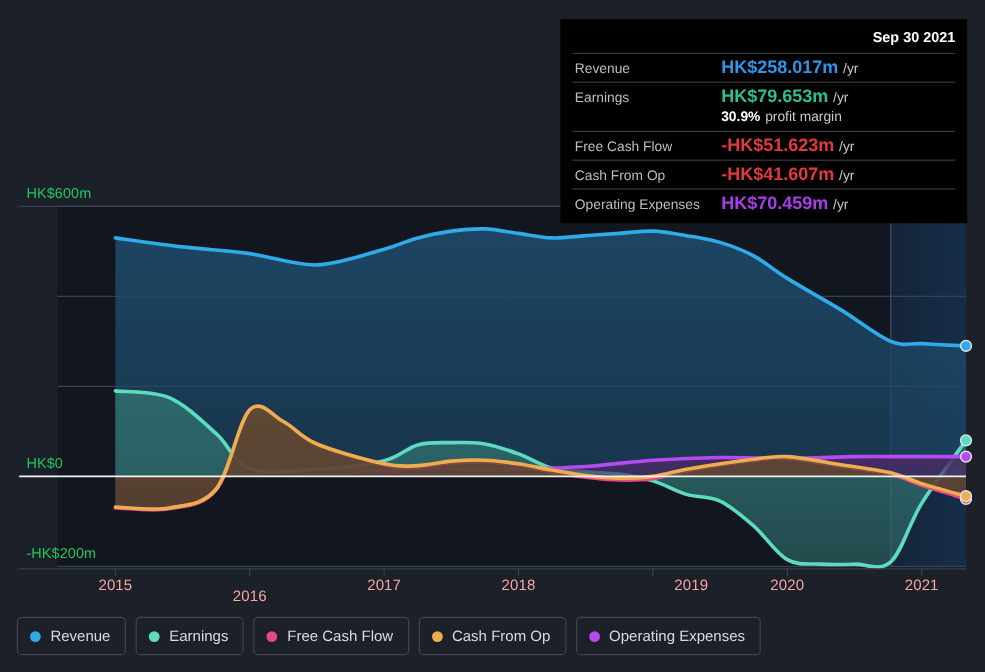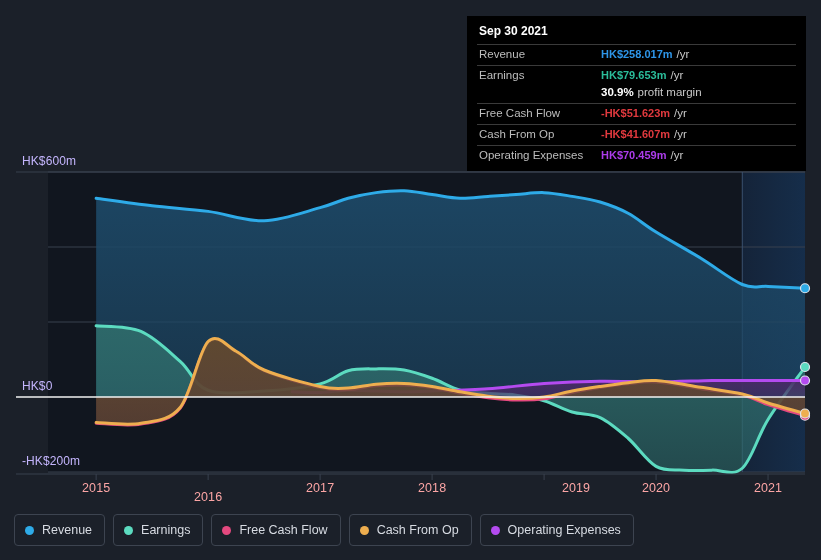--- a/index.html
+++ b/index.html
@@ -33,21 +33,21 @@
   .chart-svg {
     position: absolute;
     left: 0;
     top: 0;
   }
 
   
   .axis-label {
     position: absolute;
     font-size: 12px;
-    color: #c4b5fd;
+    color: #22c55e;
     white-space: nowrap;
     letter-spacing: .1px;
   }
   .y-label { left: 22px; }
   .x-label {
     font-size: 12.5px;
     color: #fca5a5;
     transform: translateX(-50%);
     top: 481px;
   }
@@ -62,38 +62,39 @@
     border: 0;
     box-sizing: border-box;
     padding: 7px 10px 5px 10px;
     font-size: 11.5px;
   }
   .tt-title {
     font-size: 12px;
     font-weight: bold;
     color: #ffffff;
     padding: 1px 0 6px 2px;
+    text-align: right;
   }
   .tt-row {
     display: flex;
     align-items: baseline;
     border-top: 1px solid #3a3a3a;
     padding: 3px 2px 3px 2px;
     min-height: 14px;
   }
   .tt-row.no-line { border-top: 0; padding-top: 0; }
   .tt-key {
     color: #bdbdbd;
     width: 122px;
     flex: 0 0 122px;
     font-size: 11.5px;
   }
   .tt-val {
     font-weight: bold;
-    font-size: 11px;
+    font-size: 15px;
   }
   .tt-unit {
     color: #c9c9c9;
     font-size: 11.5px;
     margin-left: 4px;
     font-weight: normal;
   }
   .tt-margin-val { color: #ffffff; font-weight: bold; font-size: 11.5px; }
 
   

